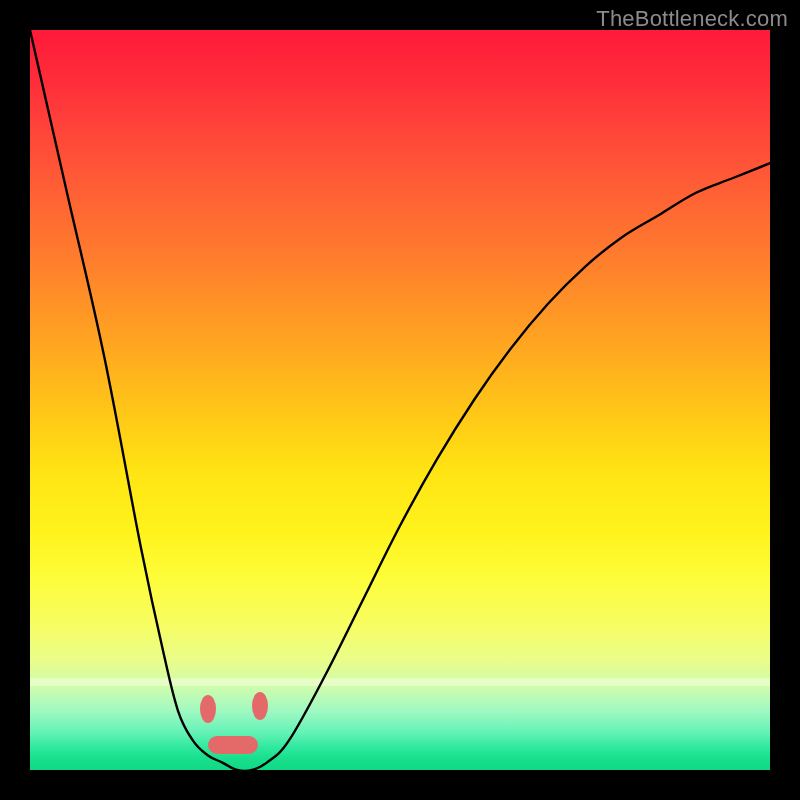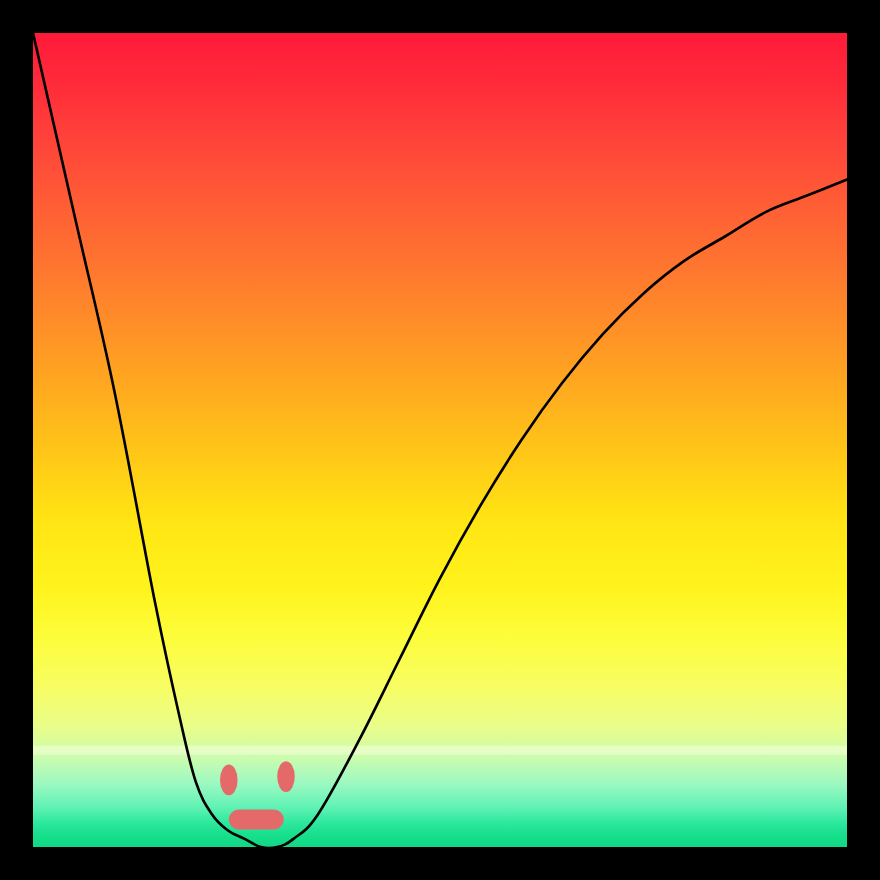--- a/index.html
+++ b/index.html
@@ -89,20 +89,21 @@
     position: absolute;
     background: #e46a6a;
     border-radius: 50% / 50%;
   }
 </style>
 </head>
 <body>
 
 <div class="frame">
 
+  <div class="watermark">TheBottleneck.com</div>
 
   <div class="plot">
 
     <div class="gradient"></div>
 
     <div class="band" style="top:648px;"></div>
 
     <svg class="curves" viewBox="0 0 740 740" preserveAspectRatio="none">
       <path class="curve" d="M 0.0 0.0 C 6.7 29.3, 23.7 104.2, 37.0 162.8 C 50.3 221.4, 60.7 261.7, 74.0 325.6 C 87.3 389.5, 100.3 464.7, 111.0 518.0 C 121.7 571.3, 126.5 592.3, 133.2 621.6 C 139.9 650.9, 142.7 664.8, 148.0 680.8 C 153.3 696.8, 157.5 702.4, 162.8 710.4 C 168.1 718.4, 172.3 721.2, 177.6 725.2 C 182.9 729.2, 187.1 729.9, 192.4 732.6 C 197.7 735.3, 201.9 738.7, 207.2 740.0 C 212.5 741.3, 216.7 741.3, 222.0 740.0 C 227.3 738.7, 230.1 737.9, 236.8 732.6 C 243.5 727.3, 248.3 726.4, 259.0 710.4 C 269.7 694.4, 282.7 669.1, 296.0 643.8 C 309.3 618.5, 319.7 596.4, 333.0 569.8 C 346.3 543.2, 356.7 521.1, 370.0 495.8 C 383.3 470.5, 393.7 451.8, 407.0 429.2 C 420.3 406.6, 430.7 390.0, 444.0 370.0 C 457.3 350.0, 467.7 335.5, 481.0 318.2 C 494.3 300.9, 504.7 288.5, 518.0 273.8 C 531.3 259.1, 541.7 248.8, 555.0 236.8 C 568.3 224.8, 578.7 216.5, 592.0 207.2 C 605.3 197.9, 615.7 193.0, 629.0 185.0 C 642.3 177.0, 652.7 169.5, 666.0 162.8 C 679.3 156.1, 689.7 153.3, 703.0 148.0 C 716.3 142.7, 733.3 135.9, 740.0 133.2"></path>
     </svg>

